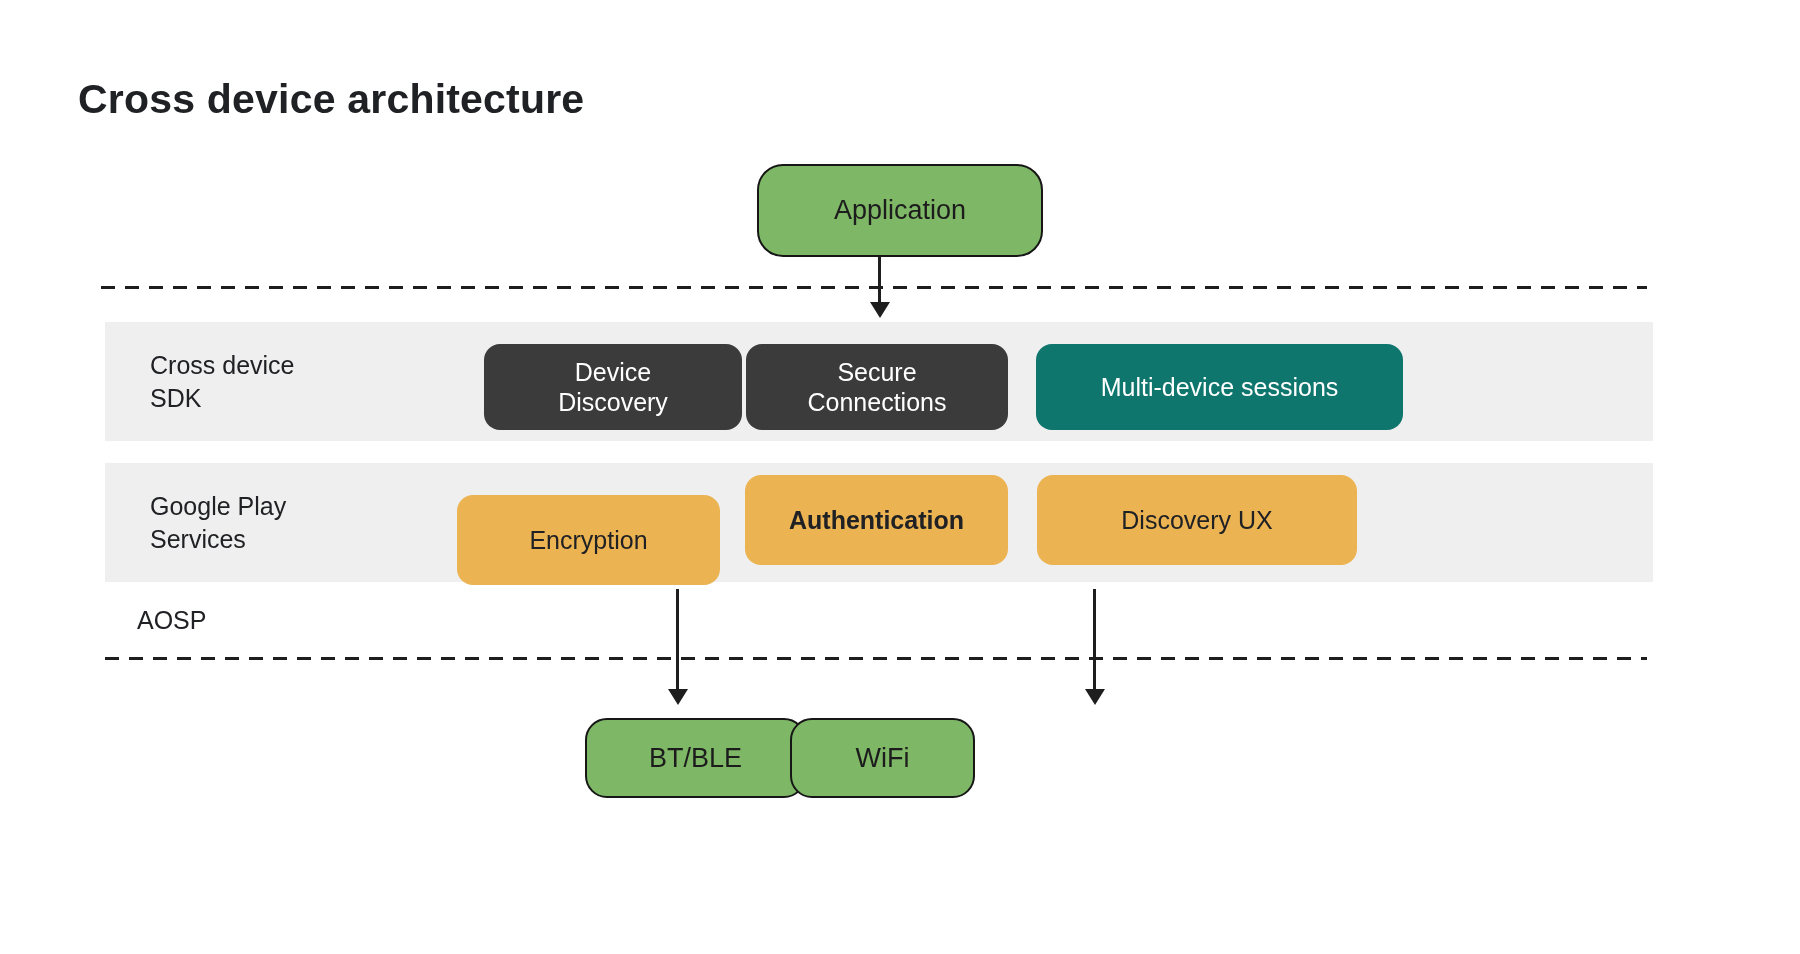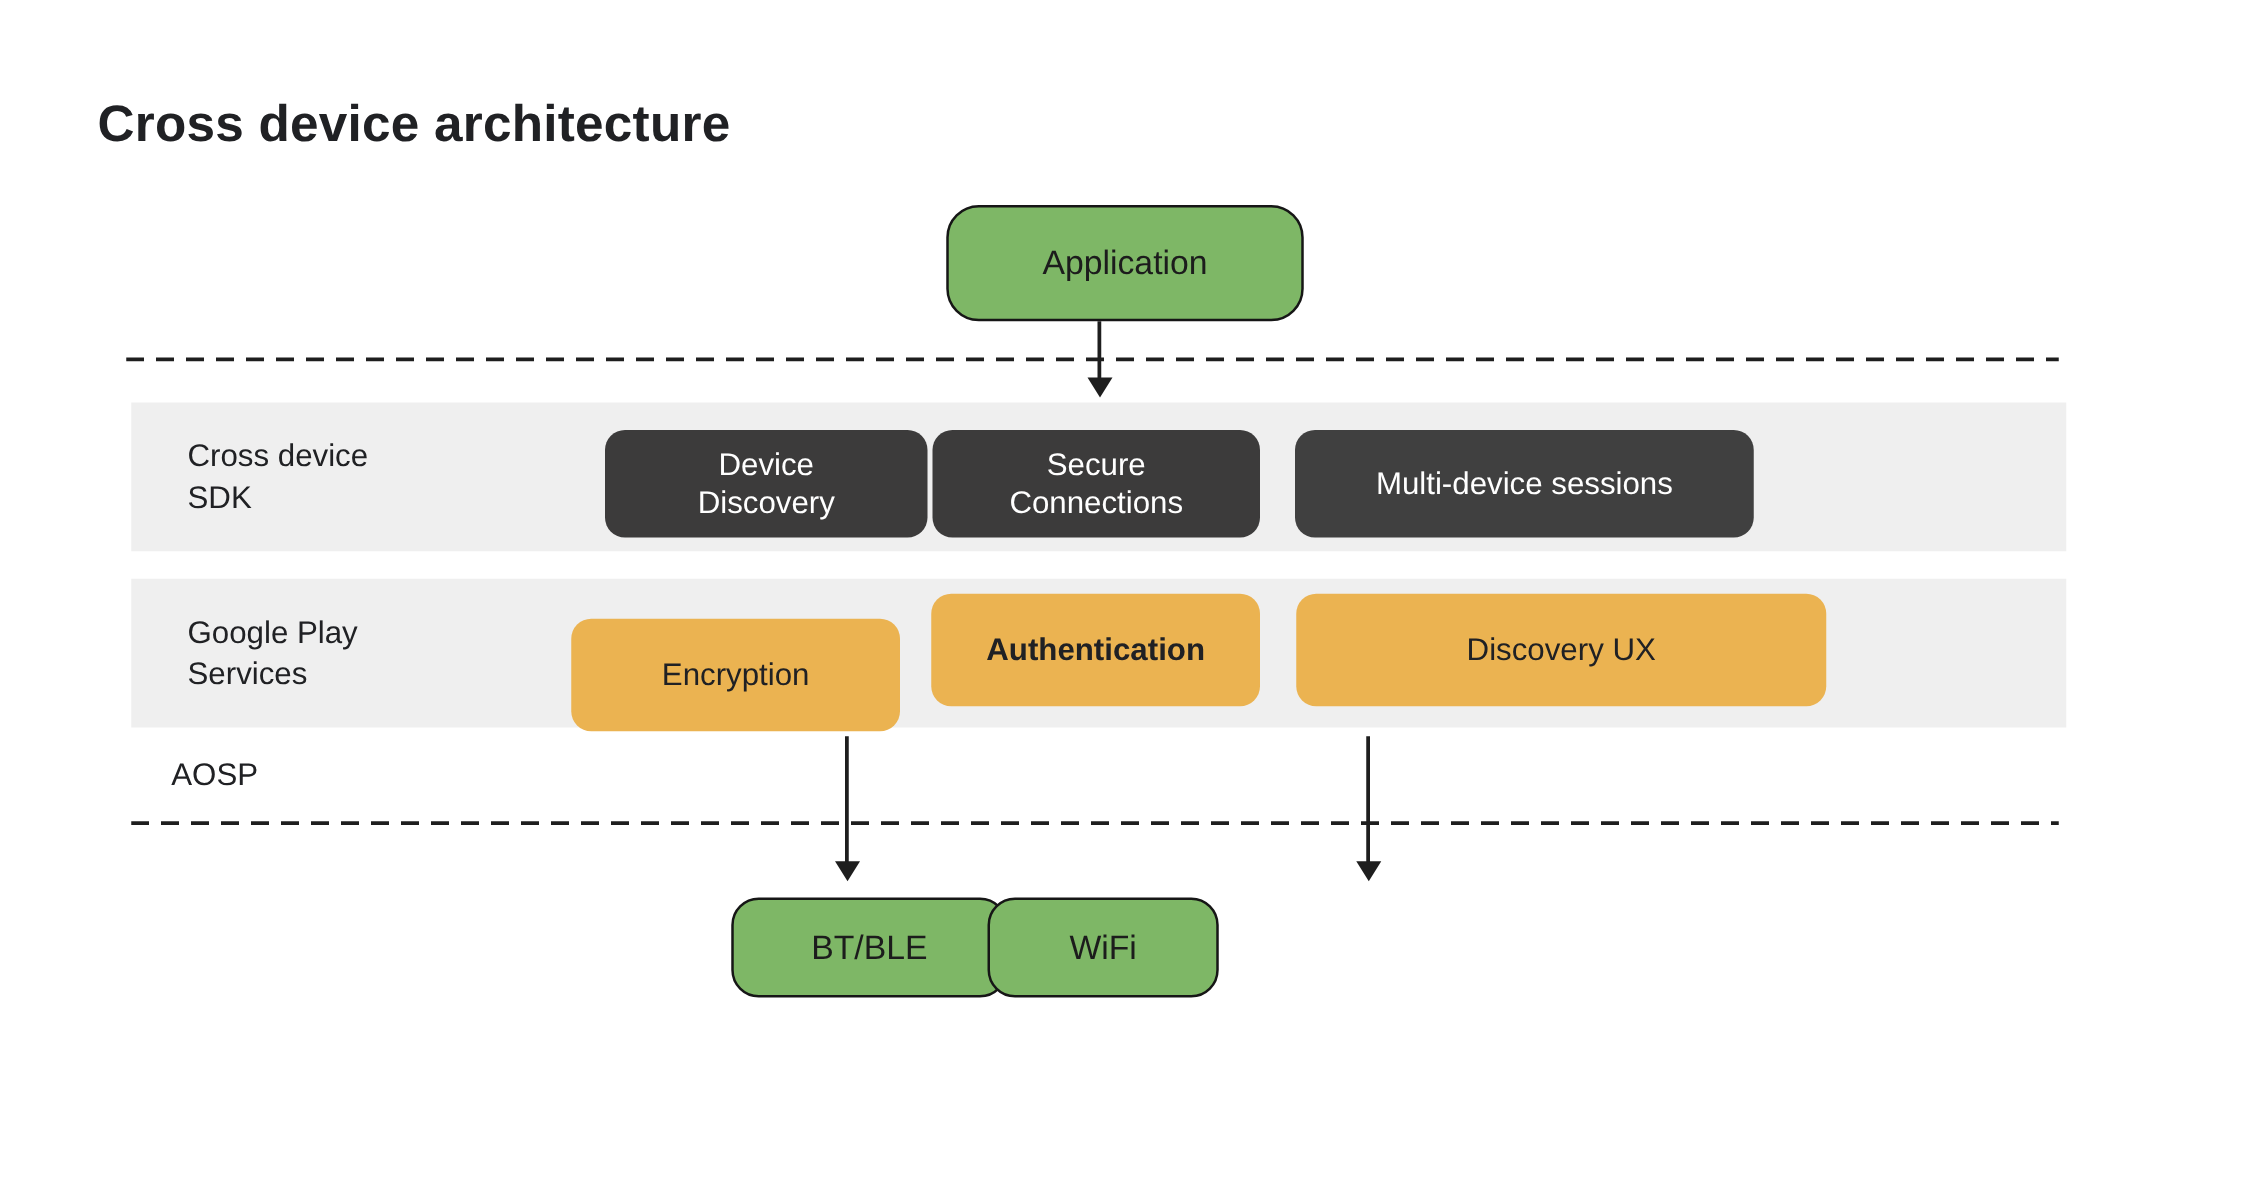--- a/index.html
+++ b/index.html
@@ -60,28 +60,28 @@
 
   <div class="dash" style="left:101px;top:286px;width:1546px;"></div>
 
   <div class="band" style="top: 322px; background-color: rgb(239, 239, 239);"></div>
   <div class="band-label" style="top:322px;">Cross device
 SDK</div>
   <div class="node node-dark" style="left: 456px; top: 344px; width: 258px; height: 86px; background-color: rgb(60, 59, 59); margin-left: 28px;">Device
 Discovery</div>
   <div class="node node-dark" style="left: 746px; top: 344px; width: 262px; height: 86px; background-color: rgb(60, 59, 59);">Secure
 Connections</div>
-  <div class="node node-dark" style="left: 1036px; top: 344px; width: 367px; height: 86px; background-color: #404040;">Multi-device sessions</div>
+  <div class="node node-dark" style="left: 1036px; top: 344px; width: 367px; height: 86px; background-color: #0f766e;">Multi-device sessions</div>
 
   <div class="band" style="top: 463px; background-color: rgb(239, 239, 239);"></div>
   <div class="band-label" style="top:463px;">Google Play
 Services</div>
   <div class="node node-orange" style="left: 457px; top: 475px; width: 263px; height: 90px; background-color: rgb(235, 179, 81); margin-top: 20px;">Encryption</div>
   <div class="node node-orange" style="left: 745px; top: 475px; width: 263px; height: 90px; background-color: rgb(235, 179, 81); font-weight: bold;">Authentication</div>
-  <div class="node node-orange" style="left: 1037px; top: 475px; width: 424px; height: 90px; background-color: rgb(235, 179, 81);">Discovery UX</div>
+  <div class="node node-orange" style="left: 1037px; top: 475px; width: 320px; height: 90px; background-color: rgb(235, 179, 81);">Discovery UX</div>
 
   <div class="aosp">AOSP</div>
 
   <div class="dash" style="left:105px;top:657px;width:1542px;"></div>
 
   <div class="arrow-stem" style="left: 676px; top: 589px; height: 102px; background-color: rgb(30, 30, 30);"></div>
   <div class="arrow-head" style="left:668px;top:689px;"></div>
 
   <div class="arrow-stem" style="left: 1093px; top: 589px; height: 102px; background-color: rgb(30, 30, 30);"></div>
   <div class="arrow-head" style="left:1085px;top:689px;"></div>

